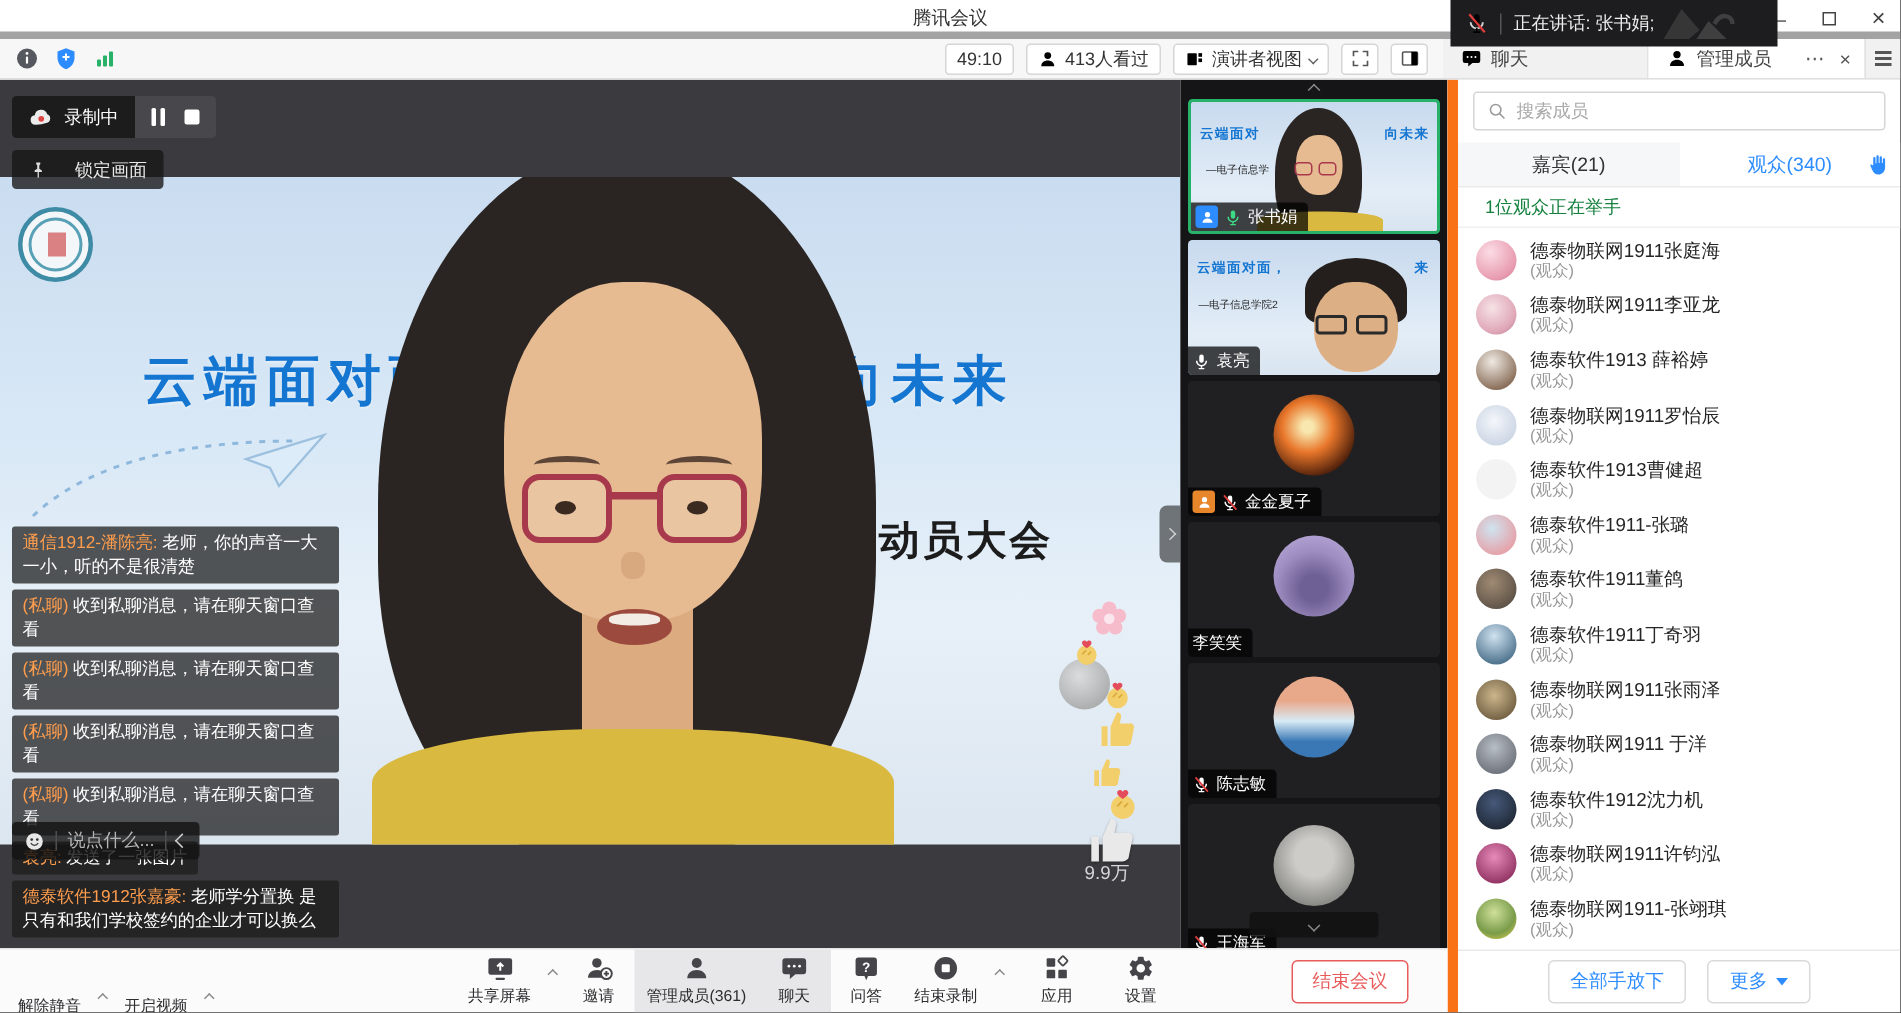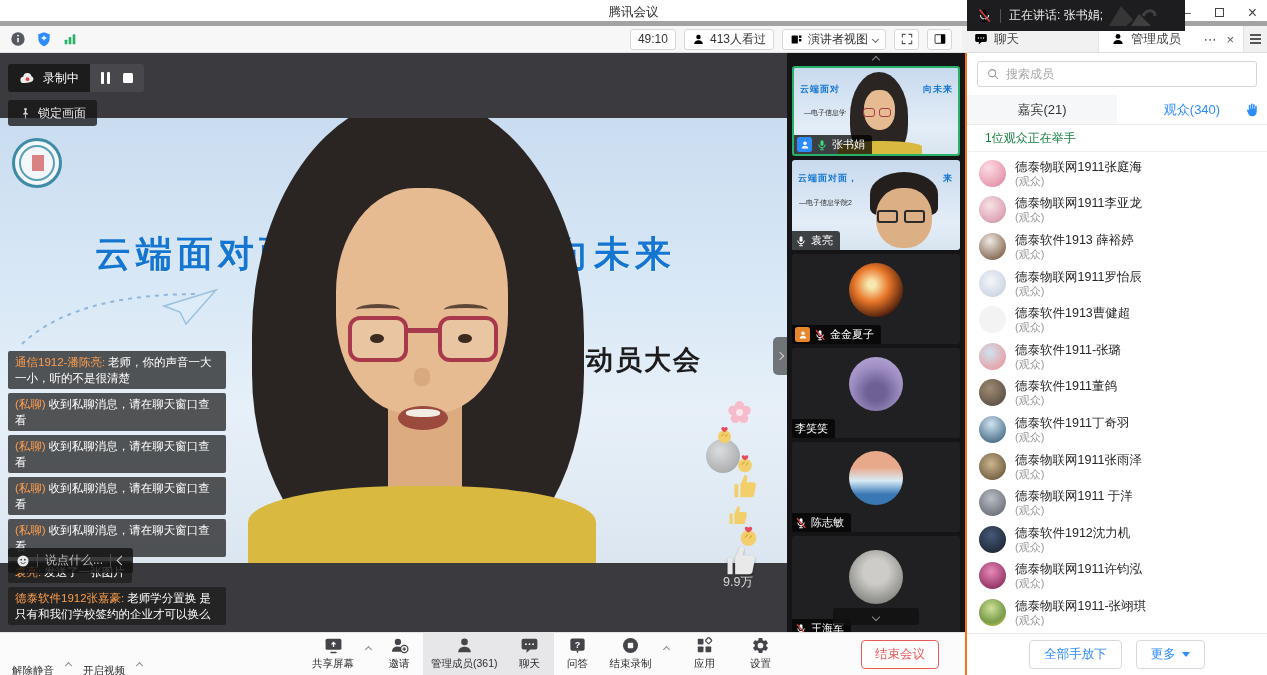--- a/index.html
+++ b/index.html
@@ -62,21 +62,21 @@
   .mouth::after { content:""; position:absolute; left:8px; top:3px; width:34px; height:8px; background:#f2ece4; border-radius:40%; }
   .neck  { position:absolute; left:388px; top:286px; width:74px; height:100px; background:#dcab80; z-index:2; }
   .shirt { position:absolute; left:248px; top:368px; width:348px; height:80px; background:#d9b93f; border-radius:45% 45% 0 0; z-index:3; }
 
   .rec-badge { position:absolute; top:11px; left:8px; height:28px; display:flex; z-index:8; }
   .rec-left { background:rgba(22,22,22,.82); display:flex; align-items:center; gap:7px; padding:0 11px; border-radius:3px 0 0 3px; color:#fff; font-size:12px; }
   .rec-ctrls { background:#48484c; display:flex; align-items:center; gap:13px; padding:0 11px; border-radius:0 3px 3px 0; }
   .pause-ic { display:flex; gap:3px; } .pause-ic i { width:3px; height:12px; background:#fff; border-radius:1px; }
   .stop-ic { width:10px; height:10px; background:#fff; border-radius:1.5px; }
 
-  .lock-badge { position:absolute; top:47px; left:8px; height:26px; background:rgba(22,22,22,.78); border-radius:3px; display:flex; align-items:center; gap:6px; padding:0 11px; color:#e8e8e8; font-size:12px; z-index:8; }
+  .lock-badge { position:absolute; top:47px; left:8px; height:26px; background:rgba(22,22,22,.78); border-radius:3px; display:flex; align-items:center; gap:18px; padding:0 11px; color:#e8e8e8; font-size:12px; z-index:8; }
 
   .chat-ov { position:absolute; left:8px; top:298px; width:218px; display:flex; flex-direction:column; gap:4px; z-index:9; }
   .msg { background:rgba(28,28,28,.74); color:#fff; font-size:11.5px; line-height:16px; padding:3px 7px; border-radius:2px; width:fit-content; max-width:218px; }
   .msg .sender { color:#ff9d4d; margin-right:3px; }
 
   .say-bar { position:absolute; left:8px; top:495px; height:25px; background:rgba(20,20,20,.82); border-radius:3px; display:flex; align-items:center; padding:0 8px; gap:7px; z-index:9; }
   .say-bar .ph { color:#b5b5b5; font-size:12px; }
   .say-bar .vline { width:1px; height:13px; background:#4e4e4e; }
 
   .float { position:absolute; z-index:7; }
@@ -109,21 +109,21 @@
   .badge { width:15px; height:15px; border-radius:2.5px; display:flex; align-items:center; justify-content:center; }
   .badge.blue { background:#2d8cff; } .badge.orange { background:#e8862c; }
   .tavatar { position:absolute; left:50%; top:40%; transform:translate(-50%,-50%); width:54px; height:54px; border-radius:50%; }
   .tav3 { background:radial-gradient(circle at 42% 40%, #f8e8b0 8%, #e8762a 38%, #401808 78%); }
   .tav4 { background:radial-gradient(circle at 50% 65%, #6e5f94 20%, #9c8cc0 55%, #b9a8d8 90%); }
   .tav5 { background:linear-gradient(180deg,#e8a88a 30%, #d8ebf5 55%, #3a78b5 80%); }
   .tav6 { background:radial-gradient(circle at 50% 40%, #cdccc8 30%, #8a8a86 75%, #5e5e5a 100%); }
   .strip-down { position:absolute; left:50%; transform:translateX(-50%); bottom:7px; width:86px; height:17px; background:rgba(18,18,18,.85); border-radius:3px; display:flex; align-items:center; justify-content:center; z-index:4; }
 
   
-  .mpanel { position:absolute; top:53px; left:965px; right:0; bottom:0; background:#fff; border-left:2px solid #f97316; display:flex; flex-direction:column; z-index:6; }
+  .mpanel { position:absolute; top:53px; left:965px; right:0; bottom:0; background:#fff; border-left:7px solid #f97316; display:flex; flex-direction:column; z-index:6; }
   .search-wrap { padding:8px 10px; }
   .search-box { height:26px; border:1px solid #d5d5d5; border-radius:3px; display:flex; align-items:center; padding:0 8px; gap:6px; background:#fff; }
   .search-box input { border:none; outline:none; flex:1; font-size:12px; color:#333; font-family:inherit; background:transparent; }
   .search-box input::placeholder { color:#a9a9a9; }
   .subtabs { display:flex; height:30px; border-bottom:1px solid #ebebeb; position:relative; }
   .stab { flex:1; display:flex; align-items:center; justify-content:center; font-size:13px; color:#333; background:#f6f7f8; }
   .stab.on { background:#fff; color:#2d8cff; }
   .hand-ic { position:absolute; right:7px; top:7px; width:16px; height:16px; color:#2d8cff; }
   .notice { height:27px; line-height:26px; padding-left:18px; font-size:12px; color:#15803d; border-bottom:1px solid #f0f0f0; background:#fff; }
   .mlist { flex:1; overflow:hidden; padding-top:3px; }

